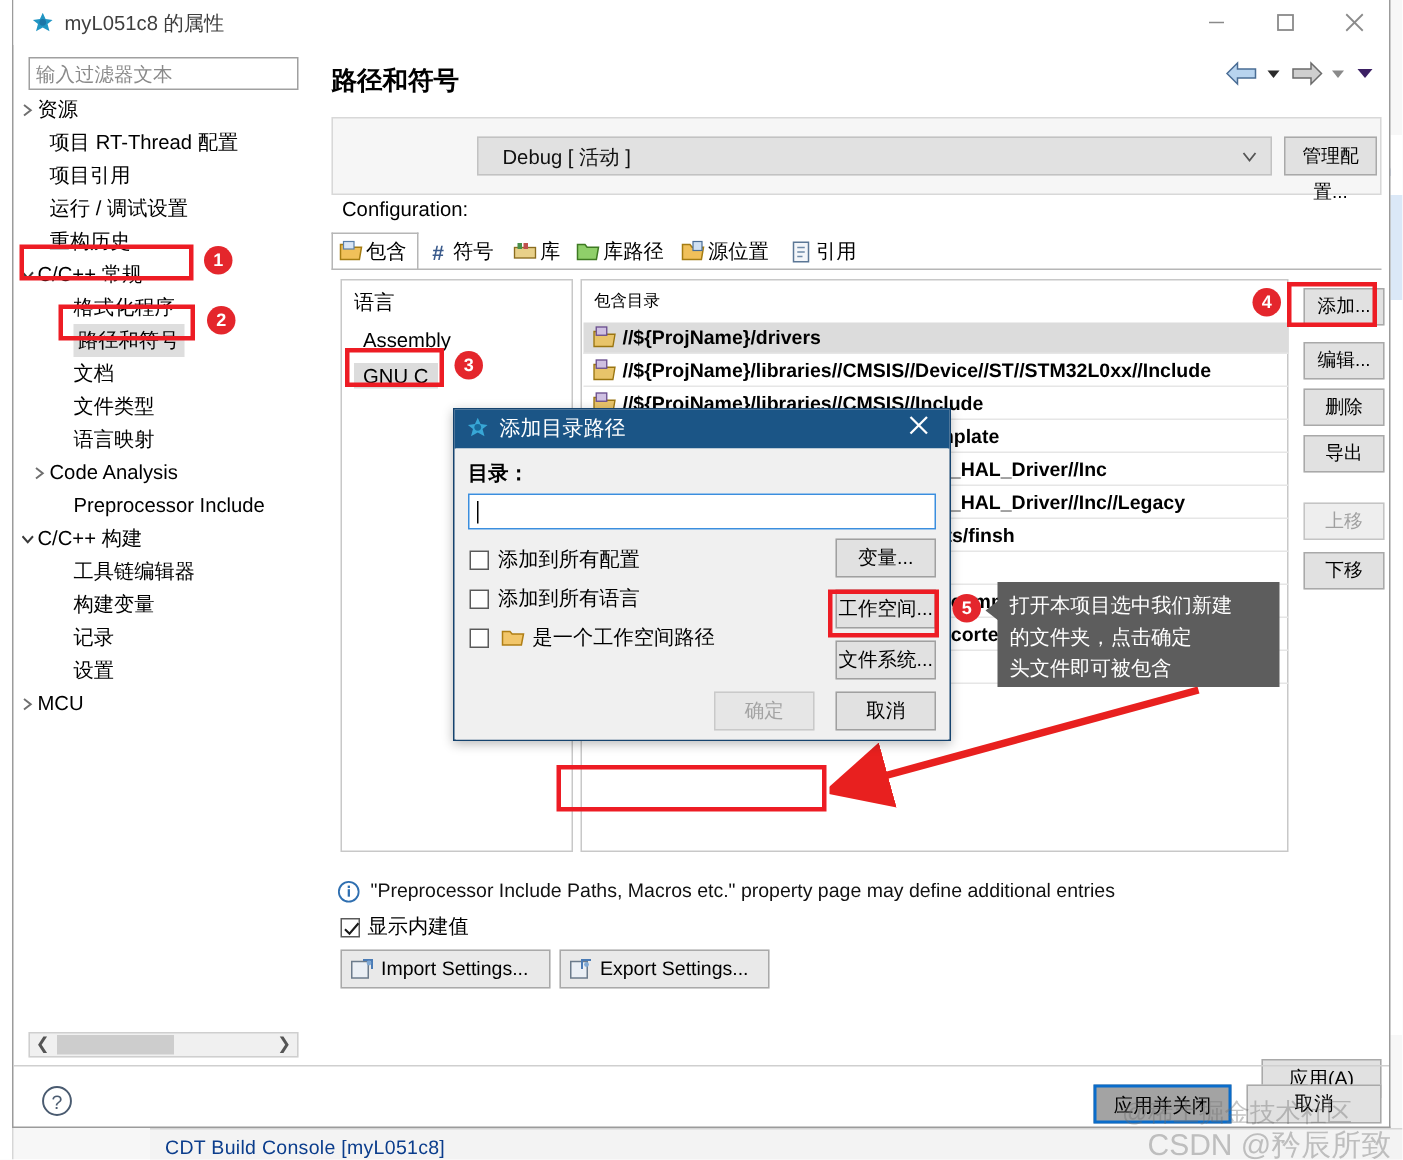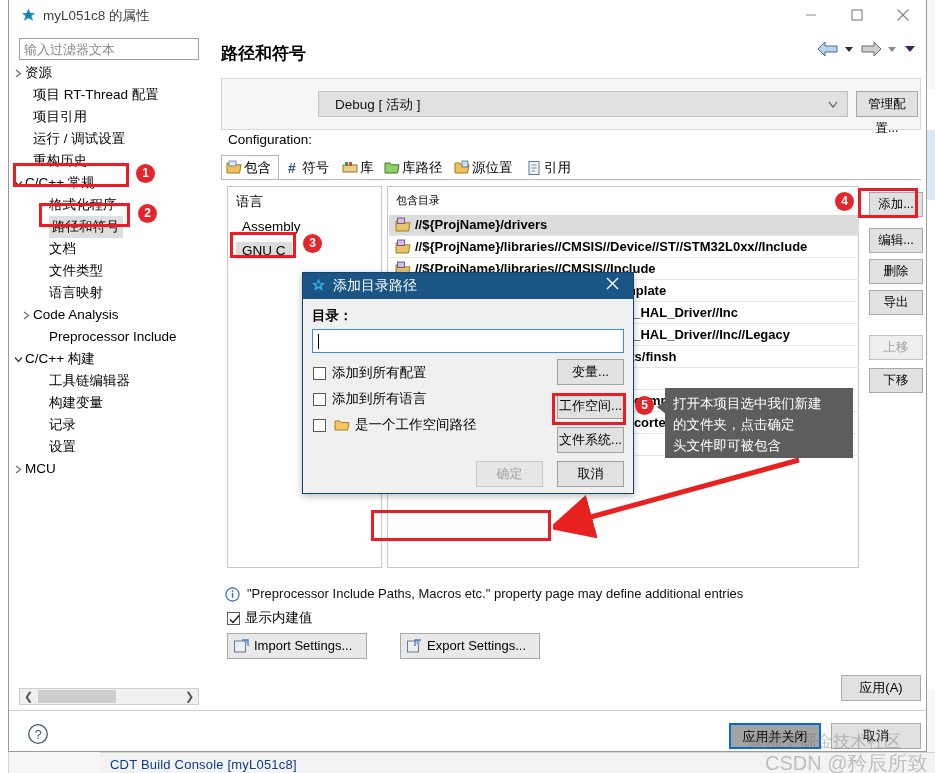--- a/index.html
+++ b/index.html
@@ -122,21 +122,21 @@
   .chk-builtin .lb { position:absolute; left:18px; top:-1px; white-space:nowrap; }
 
   .imp-btn {
     position:absolute; top:633px; height:26px;
     background:#e9e9e9; border:1px solid #a9a9a9; box-sizing:border-box;
     font-size:13px; line-height:24px; padding-left:26px; padding-right:10px;
   }
   .imp-btn .bicon { position:absolute; left:5px; top:4px; width:17px; height:17px;}
 
   .apply-btn {
-    position:absolute; left:832px; top:675px; width:80px; height:26px;
+    position:absolute; left:832px; top:706px; width:80px; height:26px;
     background:#e1e1e1; border:1px solid #a9a9a9; box-sizing:border-box;
     font-size:13px; text-align:center; line-height:24px;
   }
   .sep-line { position:absolute; left:0; top:710px; width:100%; height:1px; background:#cfcfcf; }
 
   .help-icon { position:absolute; left:18px; top:723px; width:22px; height:22px; }
 
   .bot-btn {
     position:absolute; top:723px; height:26px;
     background:#e1e1e1; border:1px solid #a9a9a9; box-sizing:border-box;
@@ -500,21 +500,21 @@
     </div>
 
     <div class="imp-btn" style="left:218px; width:140px;">
       <svg class="bicon" viewBox="0 0 17 17">
         <rect x="1.5" y="3" width="11" height="11" fill="#eaeff5" stroke="#6b7b8c" stroke-width="1"></rect>
         <path d="M9 2 L15 2 L15 8" fill="none" stroke="#4a7bb5" stroke-width="1.3"></path>
         <circle cx="13" cy="4" r="1.6" fill="#7fa8d4"></circle>
       </svg>
       <span>Import Settings...</span>
     </div>
-    <div class="imp-btn" style="left:364px; width:140px;margin-left:27px;">
+    <div class="imp-btn" style="left:364px; width:140px;">
       <svg class="bicon" viewBox="0 0 17 17">
         <rect x="1.5" y="3" width="11" height="11" fill="#eaeff5" stroke="#6b7b8c" stroke-width="1"></rect>
         <path d="M15 2 L9 2 L9 8" fill="none" stroke="#4a7bb5" stroke-width="1.3"></path>
         <circle cx="12" cy="5" r="1.6" fill="#7fa8d4"></circle>
       </svg>
       <span>Export Settings...</span>
     </div>
 
     <div class="apply-btn">应用(A)</div>
 

